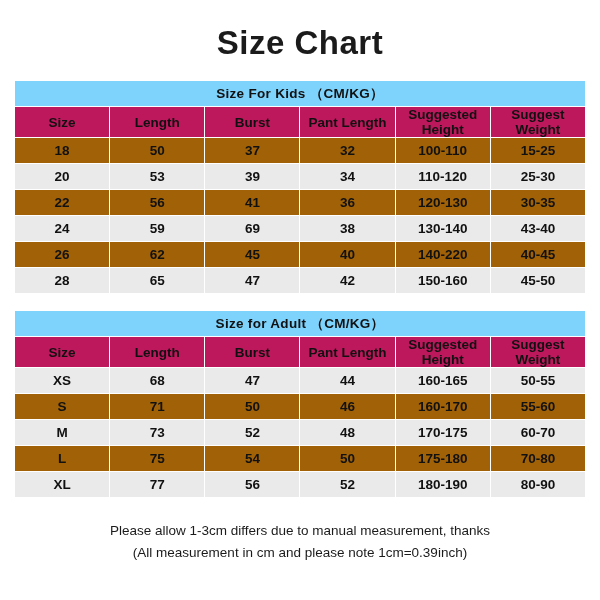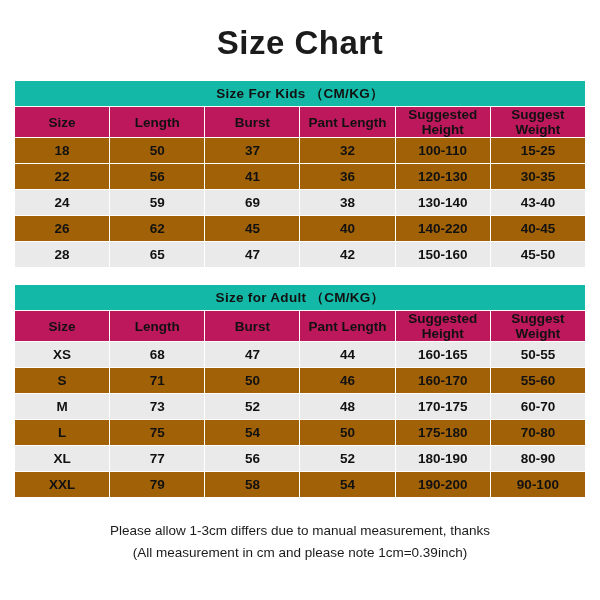--- a/index.html
+++ b/index.html
@@ -39,21 +39,21 @@
   table.chart td, table.chart th {
     border: 1px solid #ffffff;
     padding: 0;
     text-align: center;
     vertical-align: middle;
     font-size: 13.5px;
     height: 25px;
     color: #111;
   }
   .band {
-    background: #14b8a6;
+    background: #7dd3fc;
     font-weight: bold;
     font-size: 17px;
     height: 27px;
     letter-spacing: 0.3px;
   }
   .colhead td {
     background: #be185d;
     font-weight: bold;
     font-size: 13.5px;
     border-left: none;
@@ -106,20 +106,28 @@
         <td class="c-weight">Suggest Weight</td>
       </tr>
       <tr class="data alt">
         <td>18</td>
         <td>50</td>
         <td>37</td>
         <td>32</td>
         <td>100-110</td>
         <td>15-25</td>
       </tr>
+      <tr class="data">
+        <td>20</td>
+        <td>53</td>
+        <td>39</td>
+        <td>34</td>
+        <td>110-120</td>
+        <td>25-30</td>
+      </tr>
       <tr class="data alt">
         <td>22</td>
         <td>56</td>
         <td>41</td>
         <td>36</td>
         <td>120-130</td>
         <td>30-35</td>
       </tr>
       <tr class="data">
         <td>24</td>
@@ -194,28 +202,20 @@
         <td>70-80</td>
       </tr>
       <tr class="data">
         <td>XL</td>
         <td>77</td>
         <td>56</td>
         <td>52</td>
         <td>180-190</td>
         <td>80-90</td>
       </tr>
-      <tr class="data alt">
-        <td>XXL</td>
-        <td>79</td>
-        <td>58</td>
-        <td>54</td>
-        <td>190-200</td>
-        <td>90-100</td>
-      </tr>
     </tbody>
   </table>
 
   <div class="notes">
     <div>Please allow 1-3cm differs due to manual measurement, thanks</div>
     <div>(All measurement in cm and please note 1cm=0.39inch)</div>
 
   </div>
 
 </div>

